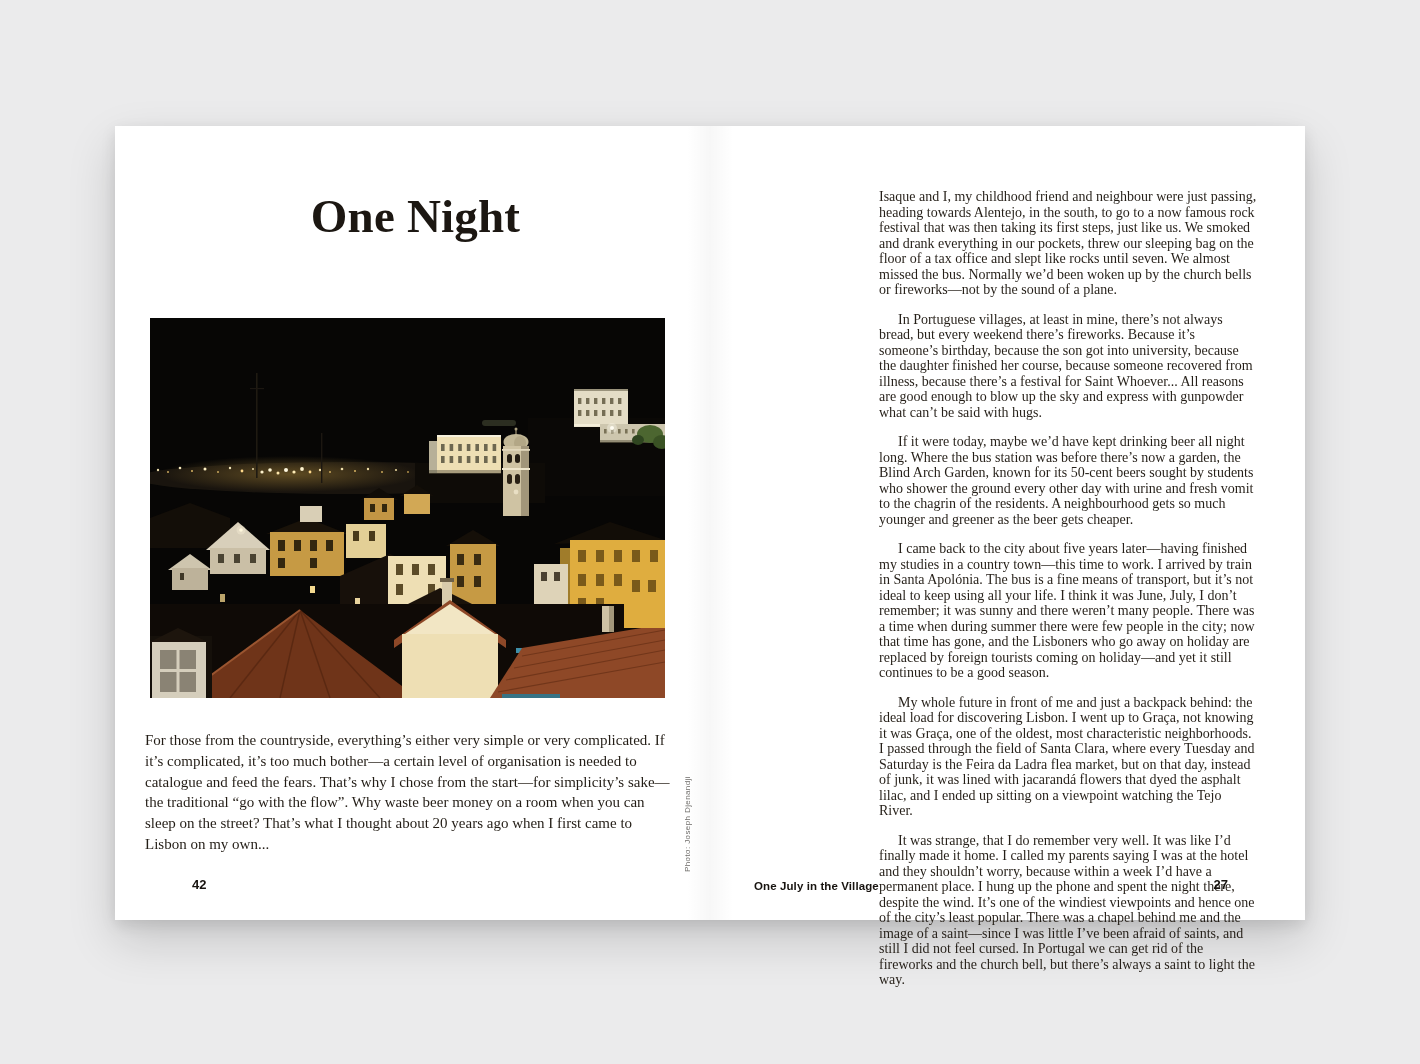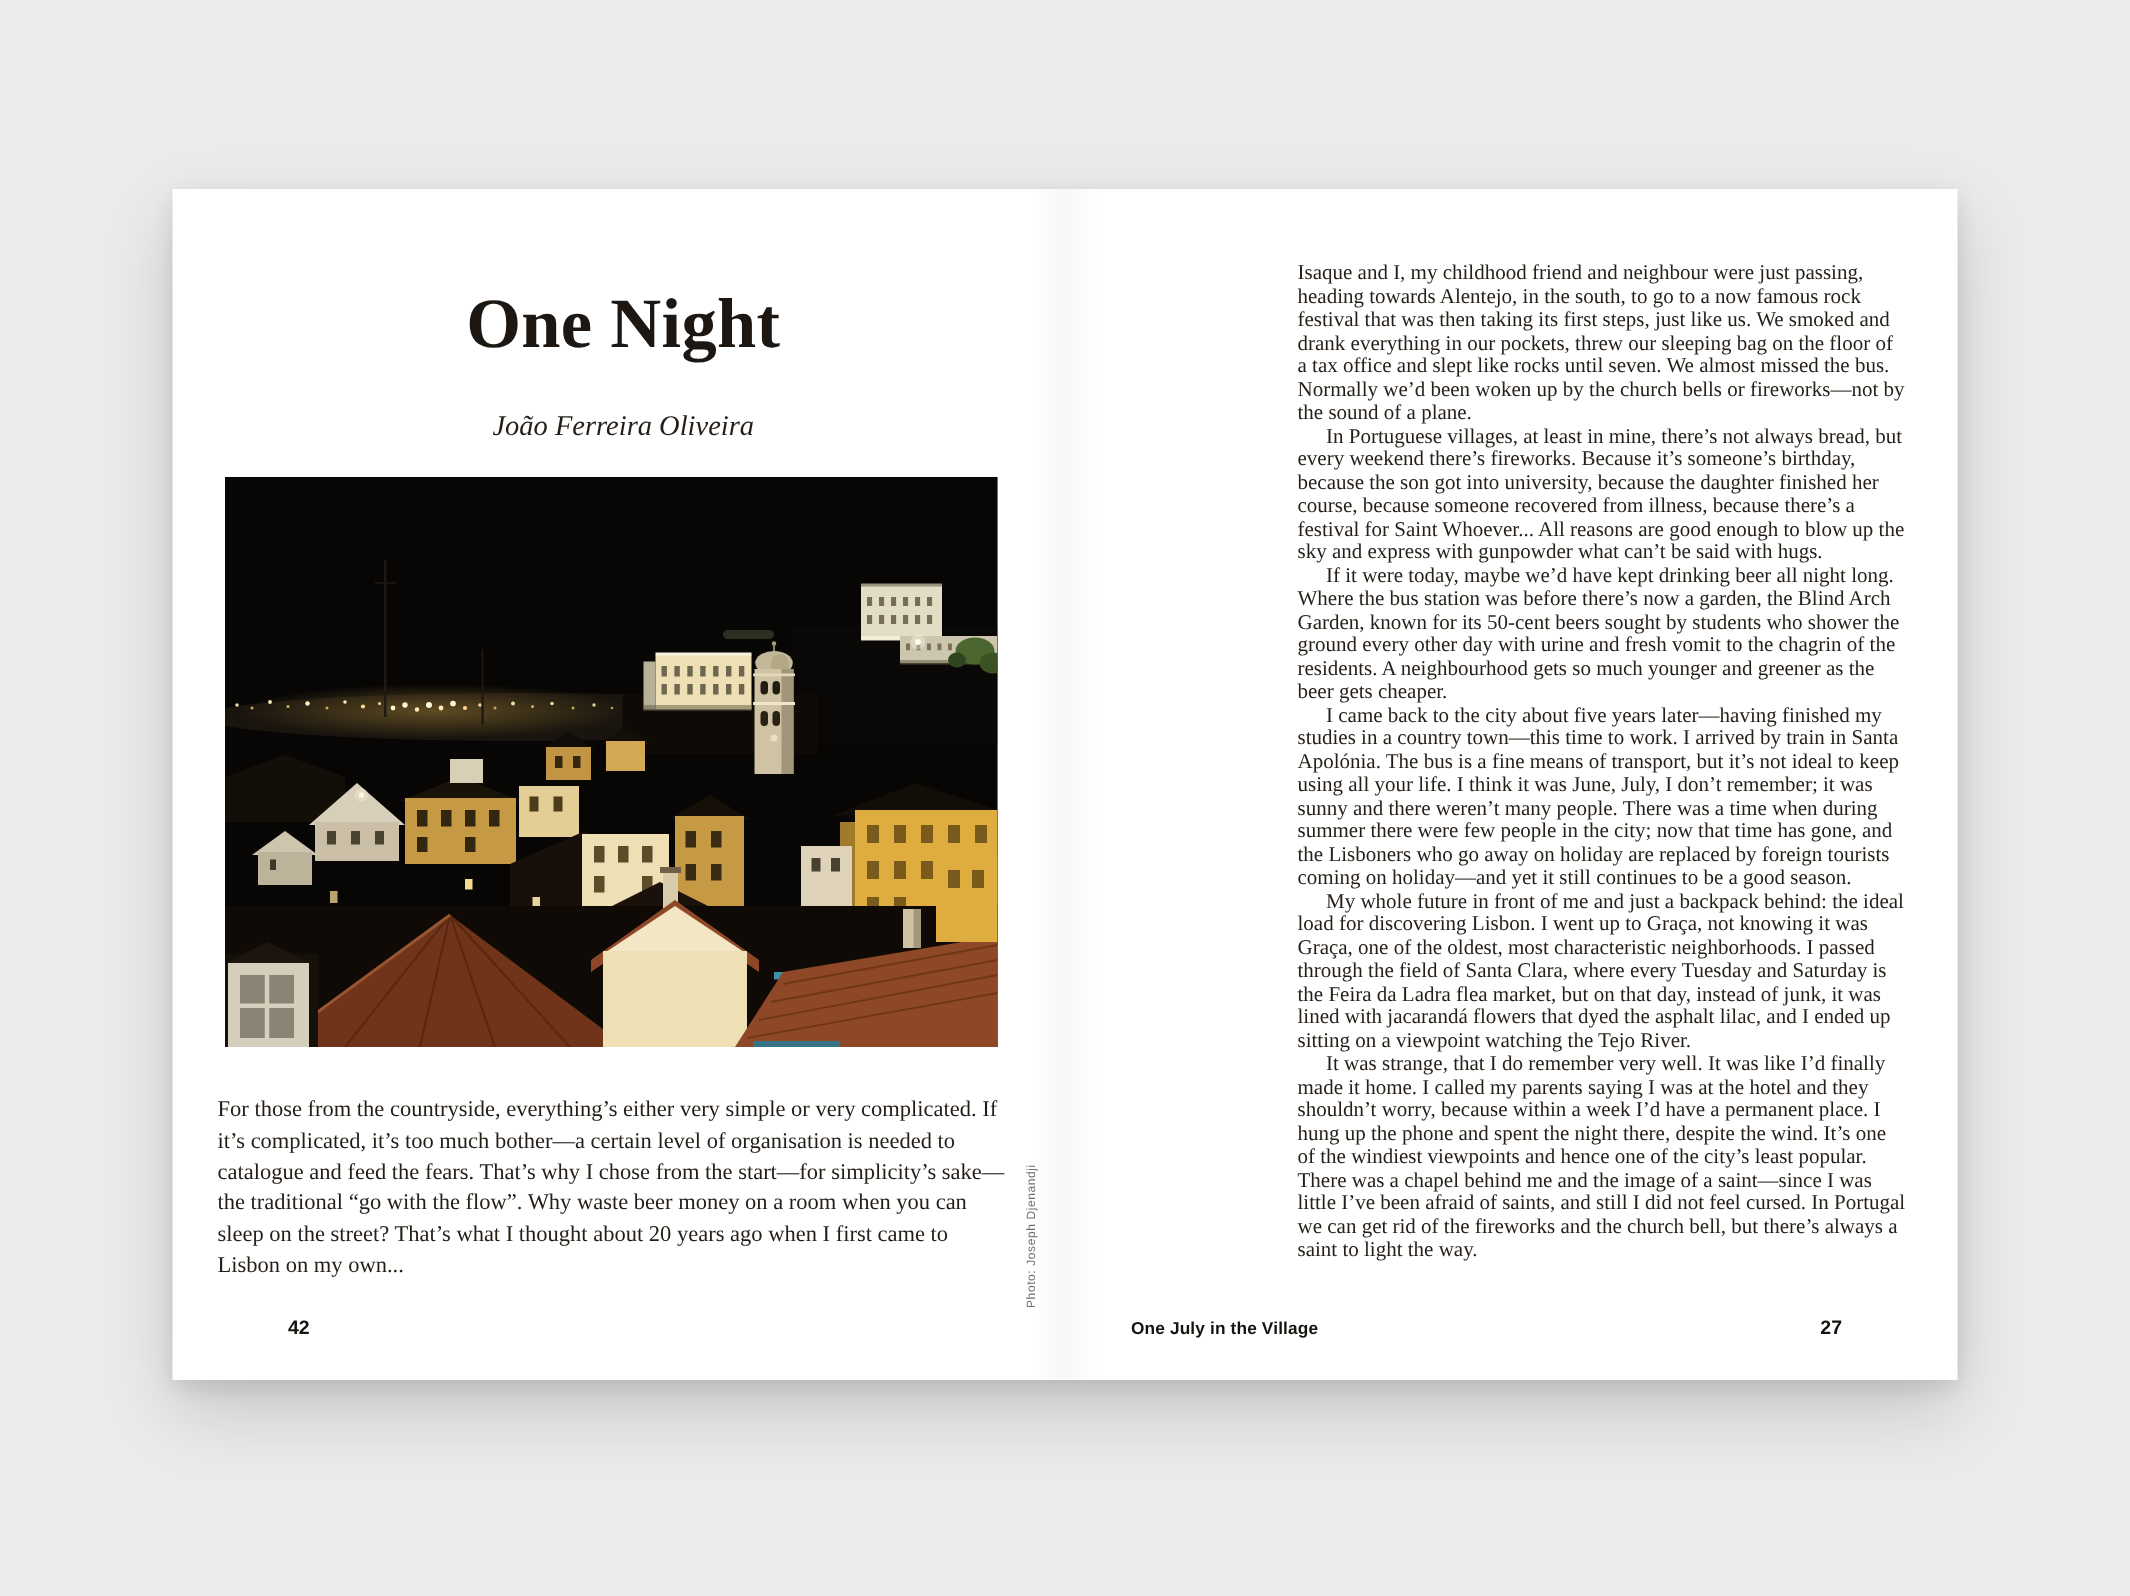--- a/index.html
+++ b/index.html
@@ -73,21 +73,21 @@
     color: #231d16;
   }
 
   .body-column {
     position: absolute; left: 155px; top: 49px; width: 406px;
     font-size: 14px;
     line-height: 15.5px;
     color: #251f18;
     text-align: left;
   }
-  .body-column p { margin: 0; text-indent: 19px; }
+  .body-column p { margin: 14px; text-indent: 19px; }
   .body-column p:first-child { text-indent: 0; }
 
   .folio {
     position: absolute;
     font-family: "Liberation Sans", sans-serif;
     font-weight: bold;
     font-size: 13px;
     color: #17130f;
   }
   .folio-left  { left: 77px; top: 751px; }
@@ -116,21 +116,20 @@
 </head>
 <body>
 
 <div class="stage">
   <div class="spread">
 
     <div class="page-left">
       <h1 class="article-title">
         <span>One Night</span><br>
       </h1>
-      <div class="article-author">João Ferreira Oliveira</div>
 
       <div class="photo">
         <svg width="515" height="380" viewBox="0 0 515 380" preserveAspectRatio="none" aria-hidden="true">
           <defs>
             <radialGradient id="cityglow">
               <stop offset="0" stop-color="#6b5526" stop-opacity="0.85"></stop>
               <stop offset="1" stop-color="#6b5526" stop-opacity="0"></stop>
             </radialGradient>
           </defs>
 

